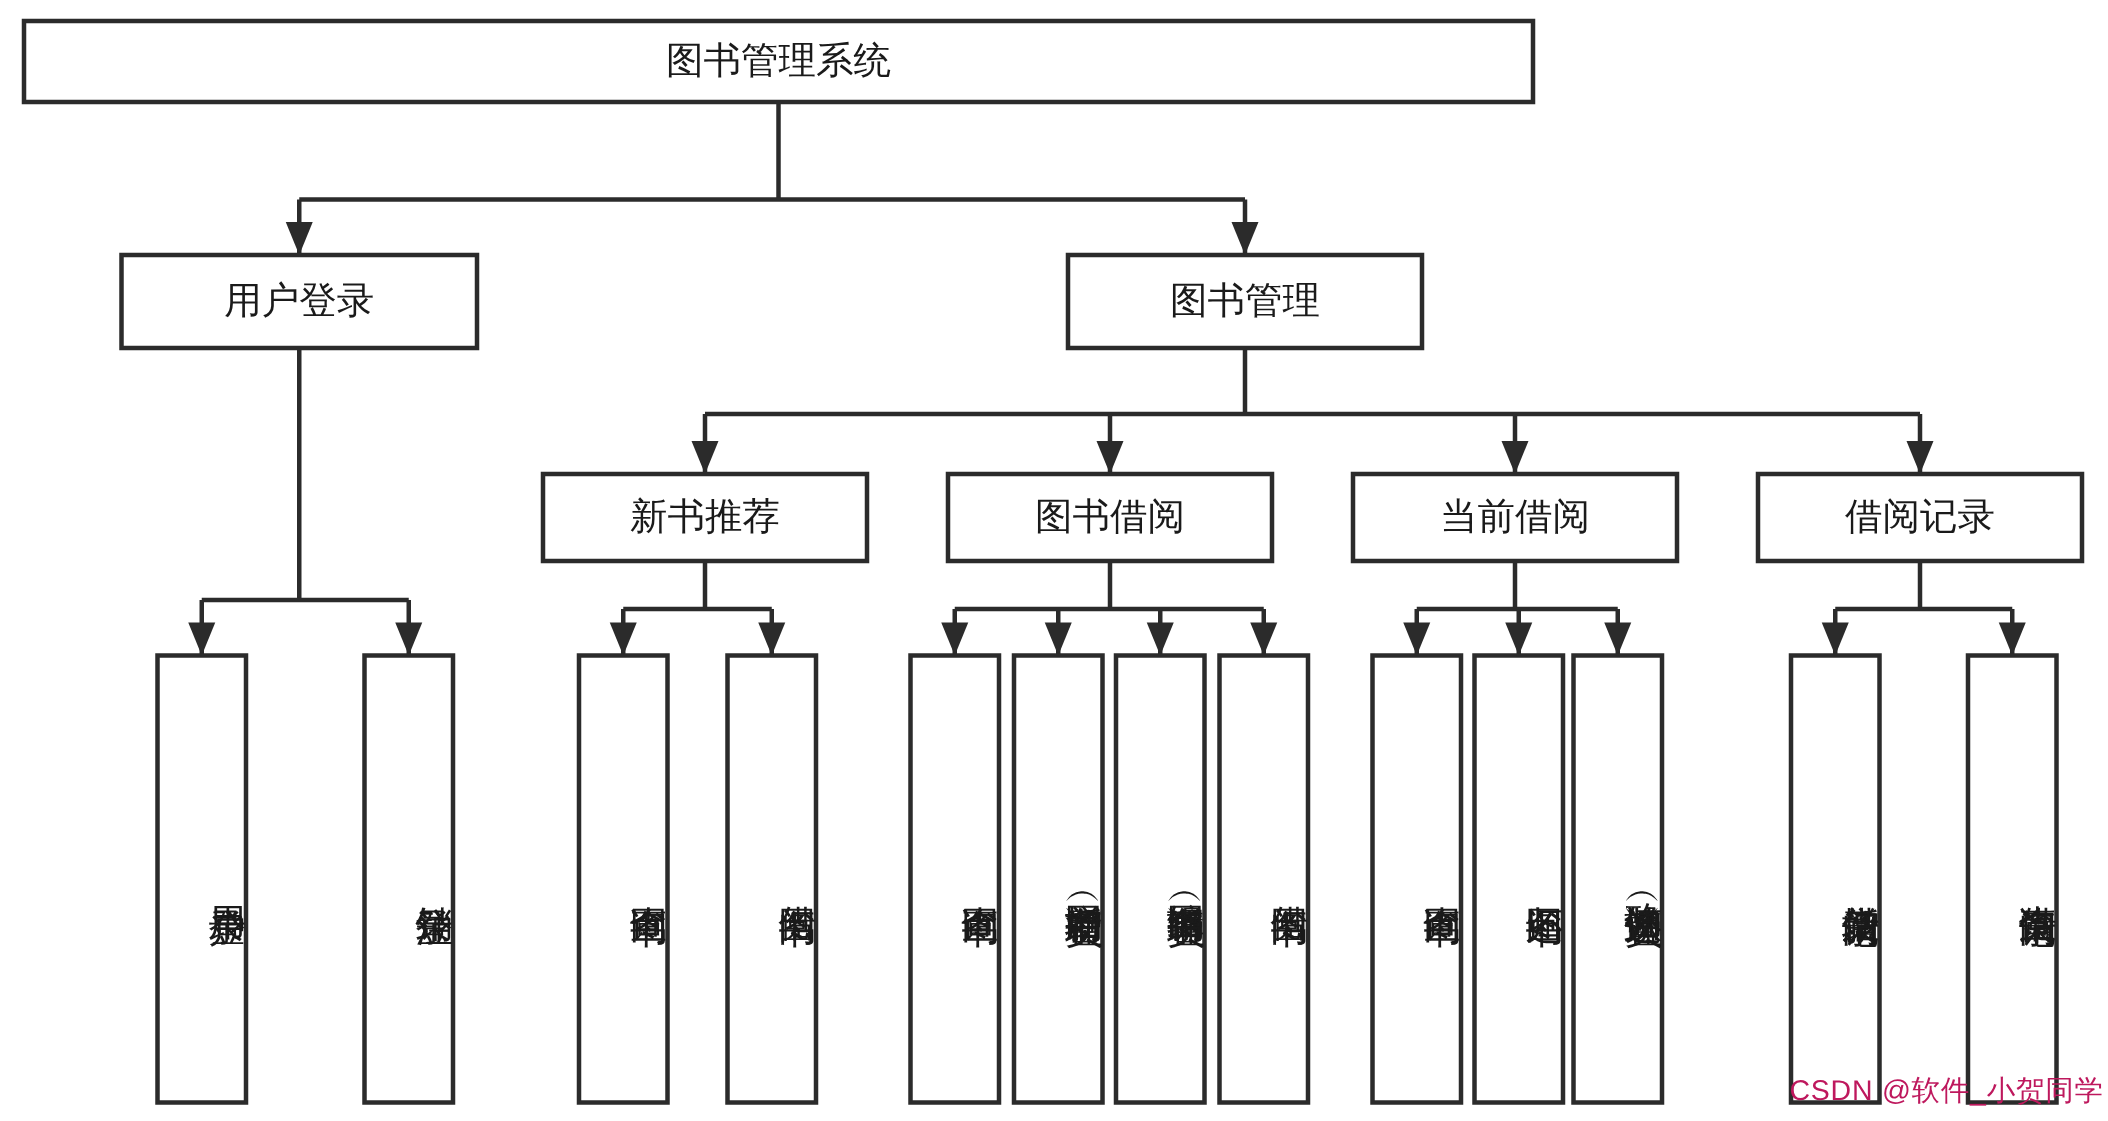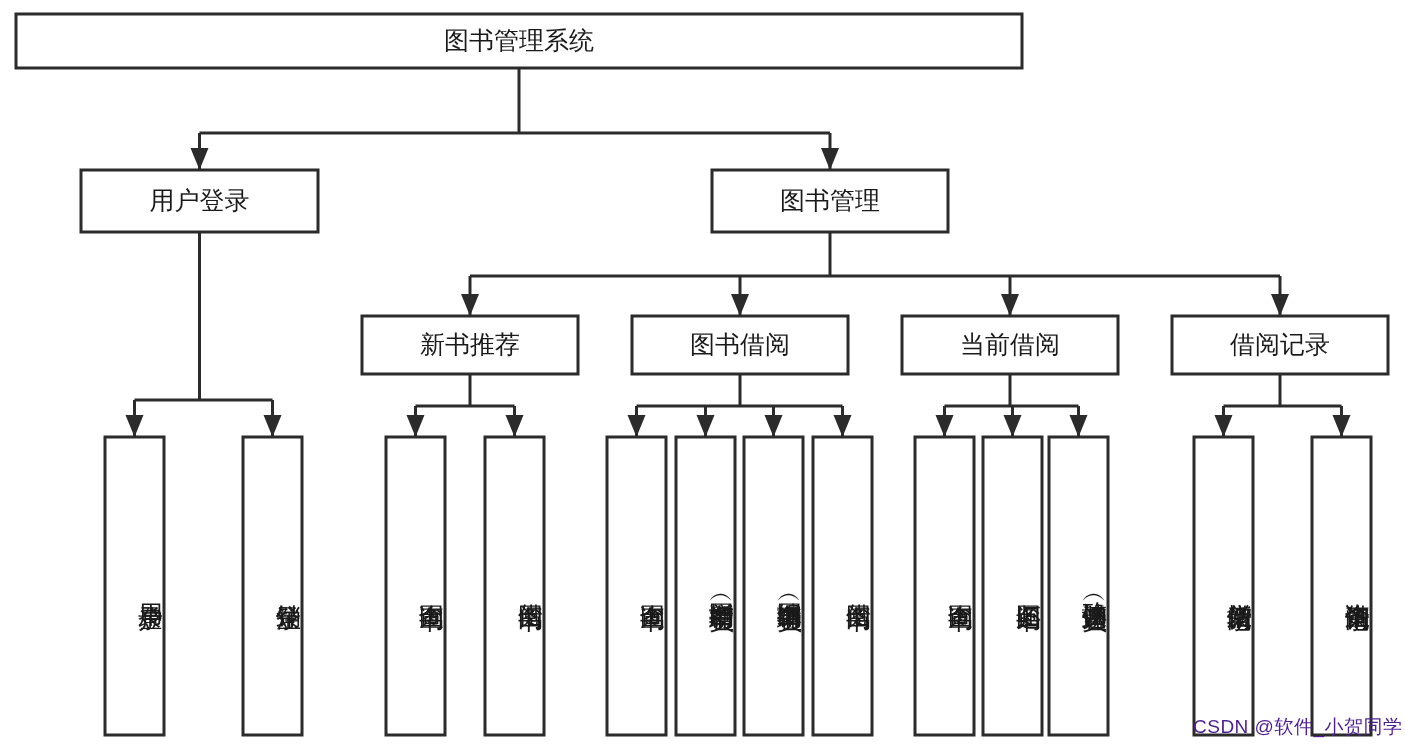--- a/index.html
+++ b/index.html
@@ -61,21 +61,21 @@
     display: flex;
     align-items: flex-start;
     justify-content: center;
     white-space: nowrap;
     pointer-events: none;
   }
   .watermark {
     position: absolute;
     font-family: "Liberation Sans", "DejaVu Sans", sans-serif;
     font-size: 19px;
-    color: #4c1d95;
+    color: #be185d;
     white-space: nowrap;
     letter-spacing: 0.5px;
   }
 </style>
 </head>
 <body>
 
 <div id="diagram-root">
   <svg class="diagram-canvas" id="svg-layer" viewBox="0 0 1405 747" xmlns="http://www.w3.org/2000/svg">
       <g>

